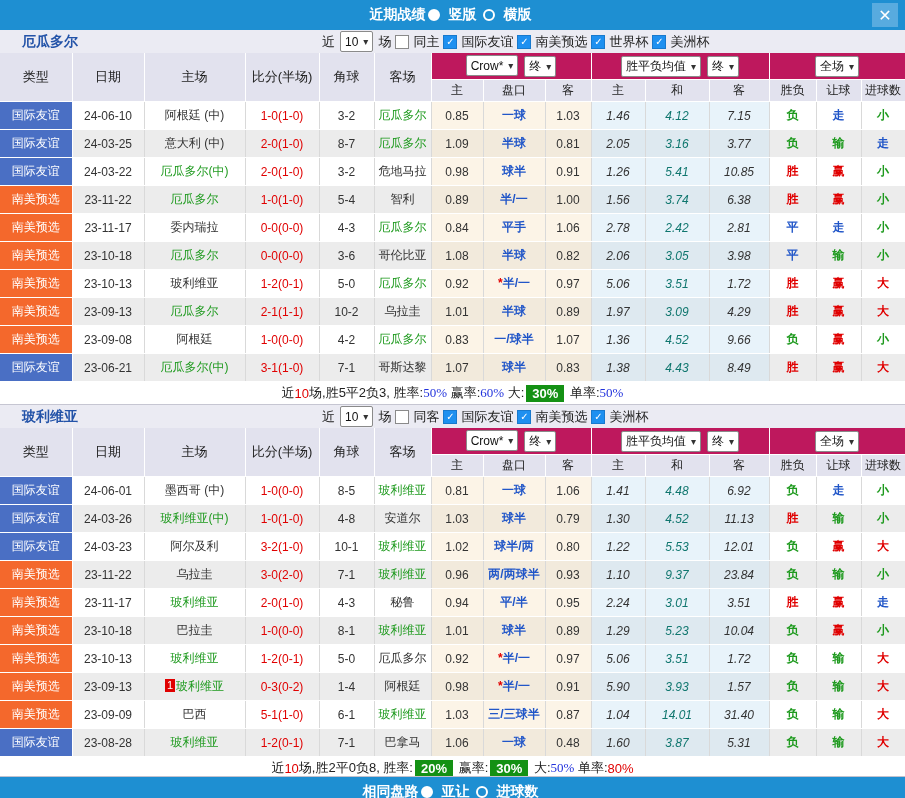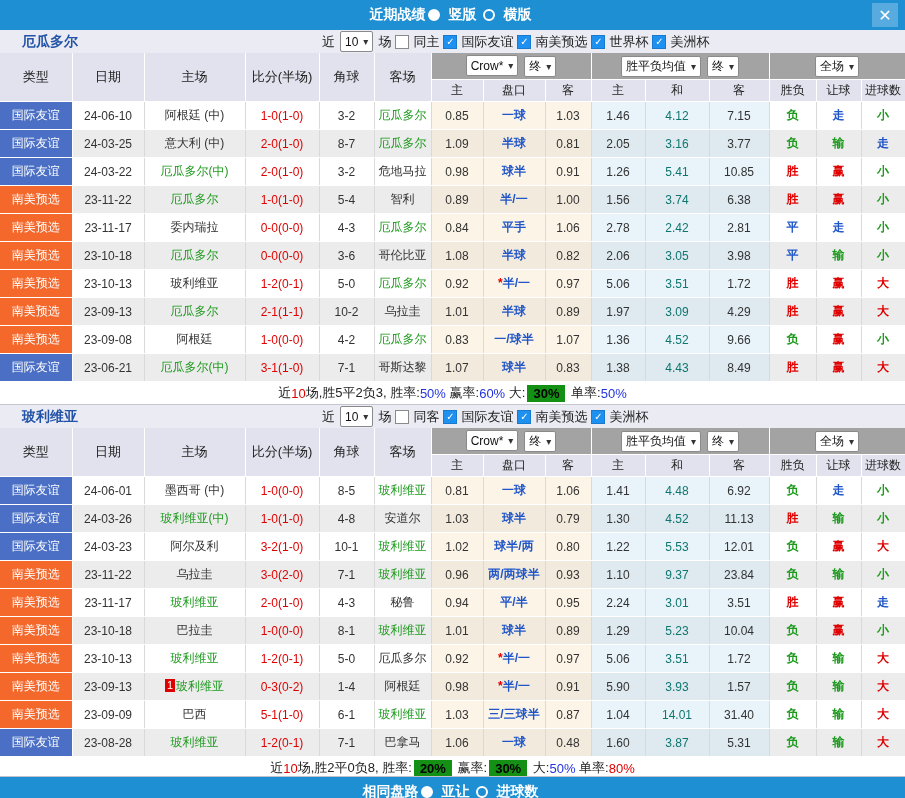--- a/index.html
+++ b/index.html
@@ -34,49 +34,49 @@
           cursor:pointer;white-space:nowrap;}
   .select .caret{margin-left:5px;font-size:10px;color:#333;}
 
   
   table.grid{border-collapse:collapse;table-layout:fixed;width:905px;font-size:12px;color:#333;}
   .grid th,.grid td{padding:0;text-align:center;overflow:hidden;white-space:nowrap;}
   .grid thead th{background:#e2e2ee;font-weight:normal;color:#222;font-size:13px;
                  border-right:1px solid #fff;border-bottom:1px solid #fff;}
   .grid thead tr.h1 th{height:26px;}
   .grid thead tr.h2 th{height:21px;font-size:12px;}
-  .grid thead th.dd{background:#a3a3a3;}
+  .grid thead th.dd{background:#be185d;}
   .grid tbody td{height:27px;border-right:1px solid #d9d9d9;border-bottom:1px solid #fff;background:#fff;}
   .grid tbody tr:nth-child(even) td{background:#ececec;}
   .grid tbody td.cream{background:#fcf4e7;}
   .grid tbody tr:nth-child(even) td.cream{background:#f2eadc;}
-  .grid tbody td.lblue{background:#e8f3fa;}
+  .grid tbody td.lblue{background:#e8f3fa;font-style:italic;}
   .grid tbody tr:nth-child(even) td.lblue{background:#dee9f0;}
   td.league{color:#fff;border-right:1px solid #fff !important;}
   td.league.friendly{background:#4a6fc4 !important;}
   td.league.qualifier{background:#f4682c !important;}
   td.score{color:#e00000;text-align:center;}
   .hl{color:#1e9a1e;}
   td.pan{color:#2156c8;font-weight:bold;}
   .star{color:#e00000;}
   td.draw{color:#0f766e;}
   .c-r{color:#e00000;font-weight:bold;}
   .c-g{color:#1e9a1e;font-weight:bold;}
   .c-b{color:#2156c8;font-weight:bold;}
   .badge{display:inline-block;background:#e00000;color:#fff;font-size:11px;line-height:13px;
          padding:0 2px;margin-right:1px;vertical-align:1px;}
 
   
   .summary{height:22px;display:flex;align-items:center;justify-content:center;font-size:13px;
            color:#222;border-bottom:1px solid #c6c6d2;background:#fff;}
   .summary span{white-space:pre;}
   .s-red{color:#e00000;}
-  .s-blue{color:#2233dd;}
+  .s-blue{color:#2233dd;font-family:Liberation Serif, serif;}
   .s-redtext{color:#e00000;}
-  .s-greenbox{background:#149114;color:#000000;font-weight:bold;padding:1px 6px;margin:0 2px;}
+  .s-greenbox{background:#149114;color:#ffffff;font-weight:bold;padding:1px 6px;margin:0 2px;}
 </style>
 </head>
 <body>
 
 <div class="app">
 
   <div class="bluebar topbar">
     <span>近期战绩</span>
     <span class="radio sel"></span>
     <span class="opt">竖版</span>

